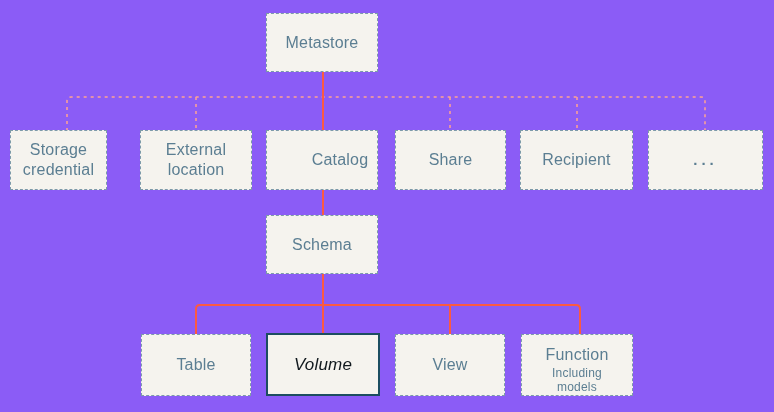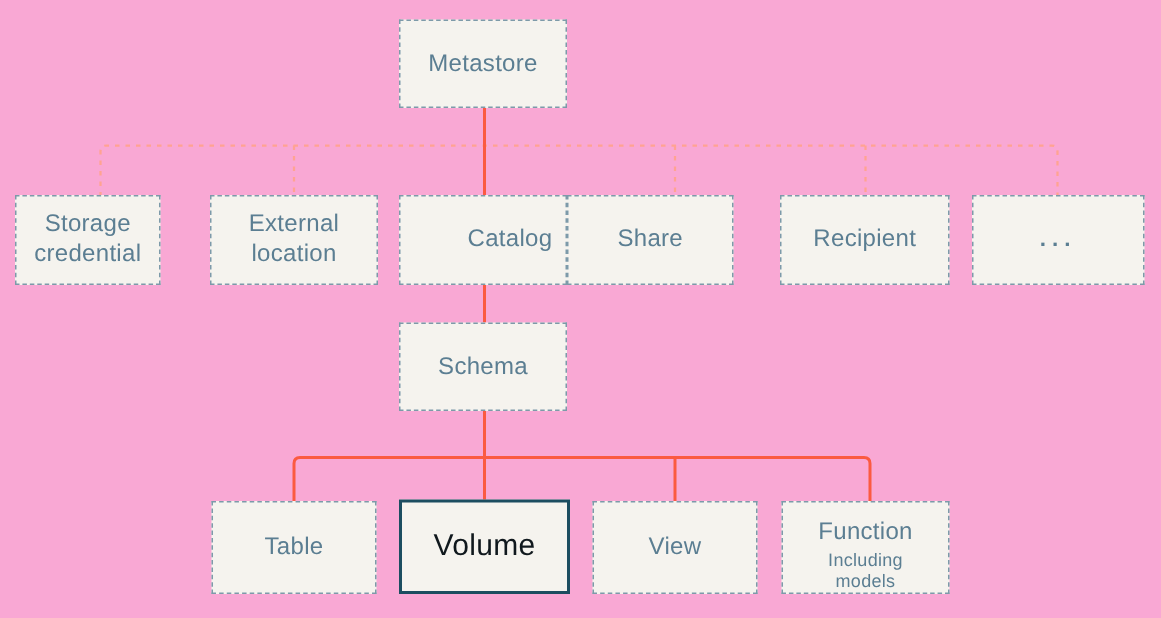--- a/index.html
+++ b/index.html
@@ -1,55 +1,56 @@
 <!DOCTYPE html>
 <html><head>
 <meta charset="utf-8">
 <style>
   html,body{margin:0;padding:0;background:#ffffff;}
   .canvas{
     position:relative;
     width:774px;height:412px;
-    background:#f9a8d4;
+    background:#8b5cf6;
     font-family:"Liberation Sans","DejaVu Sans",sans-serif;
     overflow:hidden;
   }
   svg.connectors{position:absolute;left:0;top:0;width:774px;height:412px;}
   .node{
     position:absolute;
     box-sizing:border-box;
     display:flex;flex-direction:column;
     align-items:center;justify-content:center;
     text-align:center;
     background:#f5f3ee;
     border:1px dashed #7d9aa9;
     color:#5b7e92;
     font-size:16px;
     line-height:1.25;
     letter-spacing:.2px;
   }
   .node.highlight{
     border:2px solid #1c4d60;
     color:#10181d;
-    font-size:20px;
+    font-size:17px;
     font-weight:500;
+    font-style:italic;
   }
   .node .sublabel{
     font-size:12px;
     line-height:1.15;
     max-width:80px;
     margin-top:2px;
   }
   .node.dots-node{font-weight:700;letter-spacing:4px;font-size:15px;}
   
   .n-metastore{left:266px;top:13px;width:112px;height:59px;}
   .n-storage  {left:10px; top:130px;width:97px;height:60px;}
   .n-external {left:140px;top:130px;width:112px;height:60px;}
   .n-catalog  {left:266px;top:130px;width:112px;height:60px;padding-left:36px;}
-  .n-share    {left:378px;top:130px;width:111px;height:60px;}
+  .n-share    {left:395px;top:130px;width:111px;height:60px;}
   .n-recipient{left:520px;top:130px;width:113px;height:60px;justify-content:center;}
   .n-more     {left:648px;top:130px;width:115px;height:60px;}
   .n-schema   {left:266px;top:215px;width:112px;height:59px;}
   .n-table    {left:141px;top:334px;width:110px;height:62px;}
   .n-volume   {left:266px;top:333px;width:114px;height:63px;}
   .n-view     {left:395px;top:334px;width:110px;height:62px;}
   .n-function {left:521px;top:334px;width:112px;height:62px;justify-content:flex-end;}
 </style>
 </head>
 <body>

